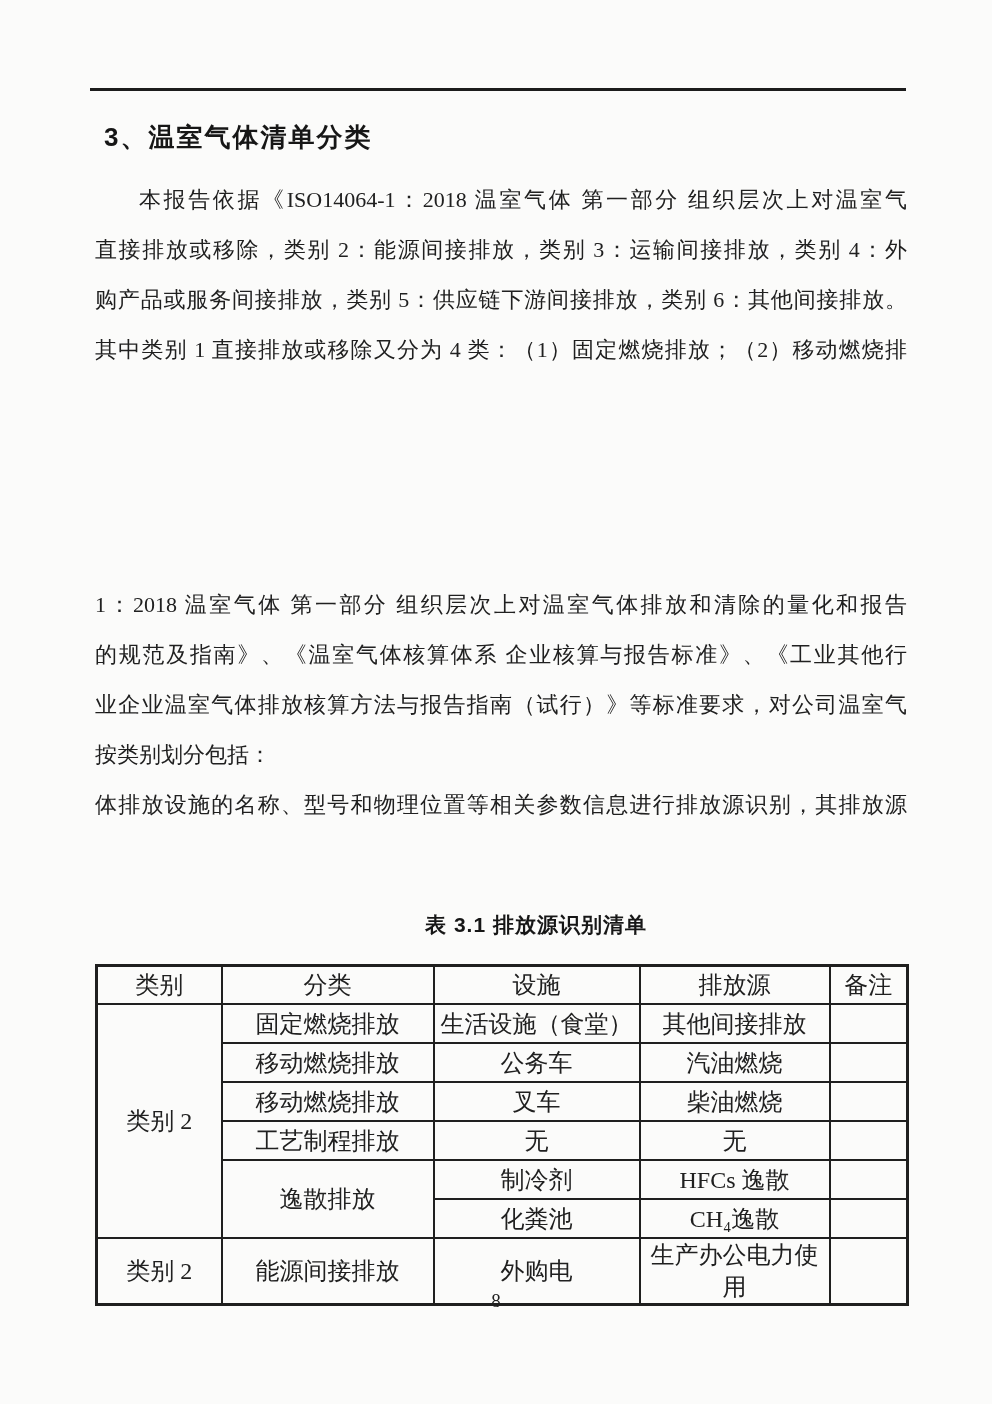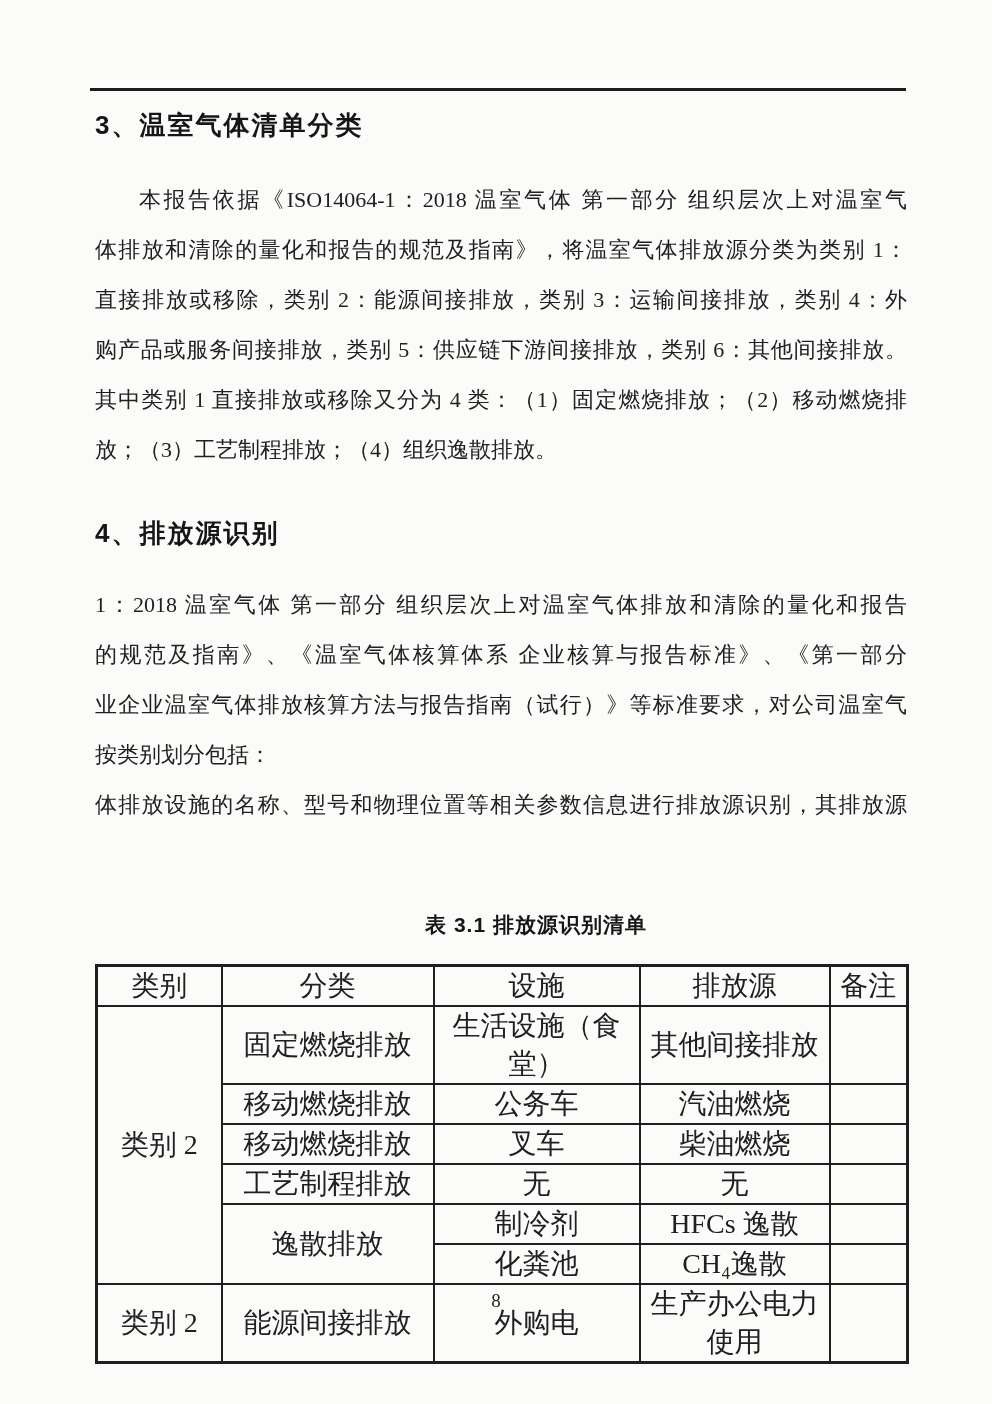--- a/index.html
+++ b/index.html
@@ -16,21 +16,21 @@
     position:absolute;left:90px;top:88px;width:816px;height:0;
     border-top:3px solid #1c1c1c;
   }
 
   .sec-heading{
     position:absolute;left:95px;margin:0;
     font-family:"Liberation Sans","DejaVu Sans",sans-serif;
     font-weight:bold;font-size:26px;line-height:34px;
     letter-spacing:2px;color:#161616;
   }
-  #heading-3{top:108px;}
+  #heading-3{top:120px;margin-left:9px;}
   #heading-4{top:516px;}
 
   .para{position:absolute;left:95px;width:812px;}
   #para-3{top:175px;}
   #para-4{top:580px;}
   .pline{
     height:50px;line-height:50px;font-size:22px;
     text-align:justify;text-align-last:justify;
     white-space:nowrap;color:#202020;font-family:Liberation Serif, serif;
   }
@@ -47,21 +47,21 @@
   }
 
   table.id-table{
     position:absolute;left:95px;top:964px;width:811px;
     border-collapse:collapse;table-layout:fixed;
     border:3px solid #1f1f1f;
   }
   table.id-table th,table.id-table td{
     border:2px solid #1f1f1f;
     text-align:center;vertical-align:middle;
-    font-size:28px;font-weight:normal;
+    font-size:24px;font-weight:normal;
     padding:0 4px;color:#202020;
     overflow:hidden;
   }
   table.id-table thead th{height:36px;}
   table.id-table tbody td{height:37px;border-radius:8px;}
 
   .page-number{
     position:absolute;left:0;top:1290px;width:992px;
     text-align:center;font-size:19px;color:#222;
     font-family:"Liberation Serif","DejaVu Serif",serif;
@@ -71,32 +71,29 @@
 <body>
 
 <div class="page">
 
   <div class="top-rule"></div>
 
   <h2 class="sec-heading" id="heading-3">3、温室气体清单分类</h2>
 
   <div class="para" id="para-3">
     <div class="pline first">本报告依据《ISO14064-1：2018  温室气体  第一部分  组织层次上对温室气</div>
-    <div class="pline">体排放和清除的量化和报告的规范及指南》，将温室气体排放源分类为类别 1：</div>
     <div class="pline">直接排放或移除，类别 2：能源间接排放，类别 3：运输间接排放，类别 4：外</div>
     <div class="pline">购产品或服务间接排放，类别 5：供应链下游间接排放，类别 6：其他间接排放。</div>
     <div class="pline">其中类别 1 直接排放或移除又分为 4 类：（1）固定燃烧排放；（2）移动燃烧排</div>
-    <div class="pline last">放；（3）工艺制程排放；（4）组织逸散排放。</div>
   </div>
 
-  <h2 class="sec-heading" id="heading-4">4、排放源识别</h2>
 
   <div class="para" id="para-4">
     <div class="pline">1：2018  温室气体  第一部分  组织层次上对温室气体排放和清除的量化和报告</div>
-    <div class="pline">的规范及指南》、《温室气体核算体系  企业核算与报告标准》、《第一部分</div>
+    <div class="pline">的规范及指南》、《温室气体核算体系  企业核算与报告标准》、《工业其他行</div>
     <div class="pline">业企业温室气体排放核算方法与报告指南（试行）》等标准要求，对公司温室气</div>
     <div class="pline last">按类别划分包括：</div>
     <div class="pline">体排放设施的名称、型号和物理位置等相关参数信息进行排放源识别，其排放源</div>
   </div>
 
   <div class="table-caption">表 3.1  排放源识别清单</div>
 
   <table class="id-table">
     <colgroup>
       <col style="width:125px">

